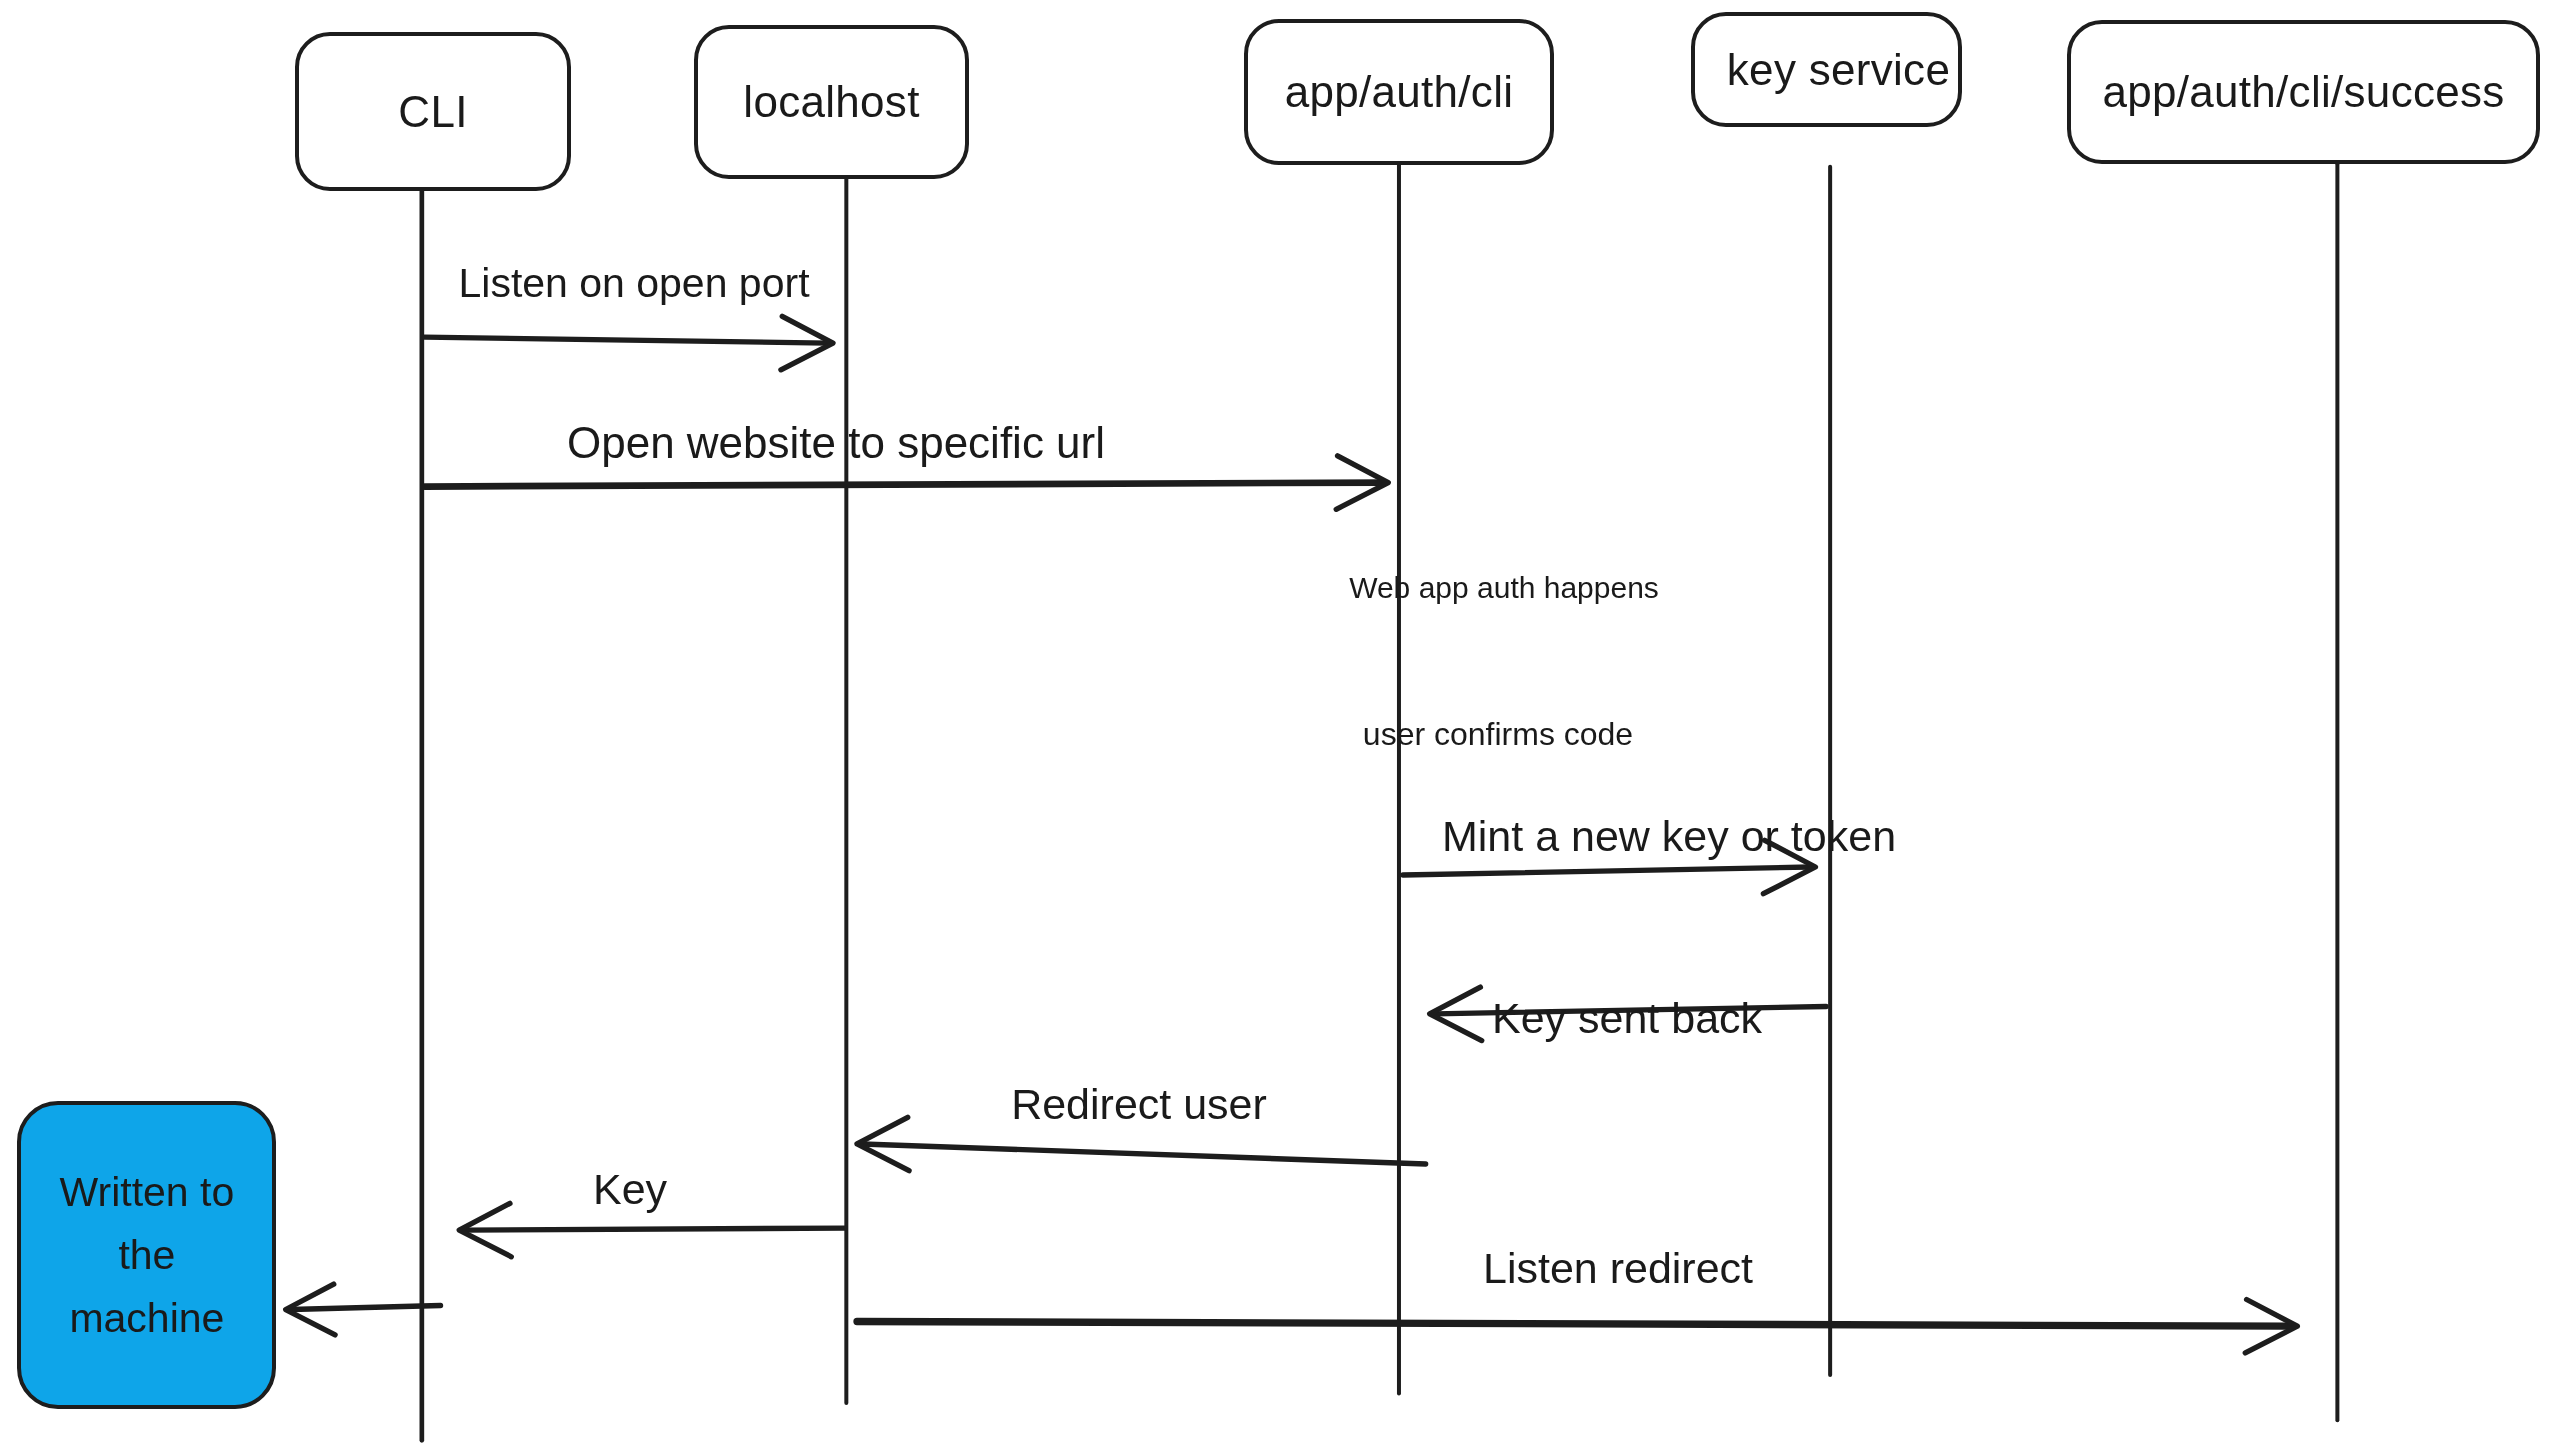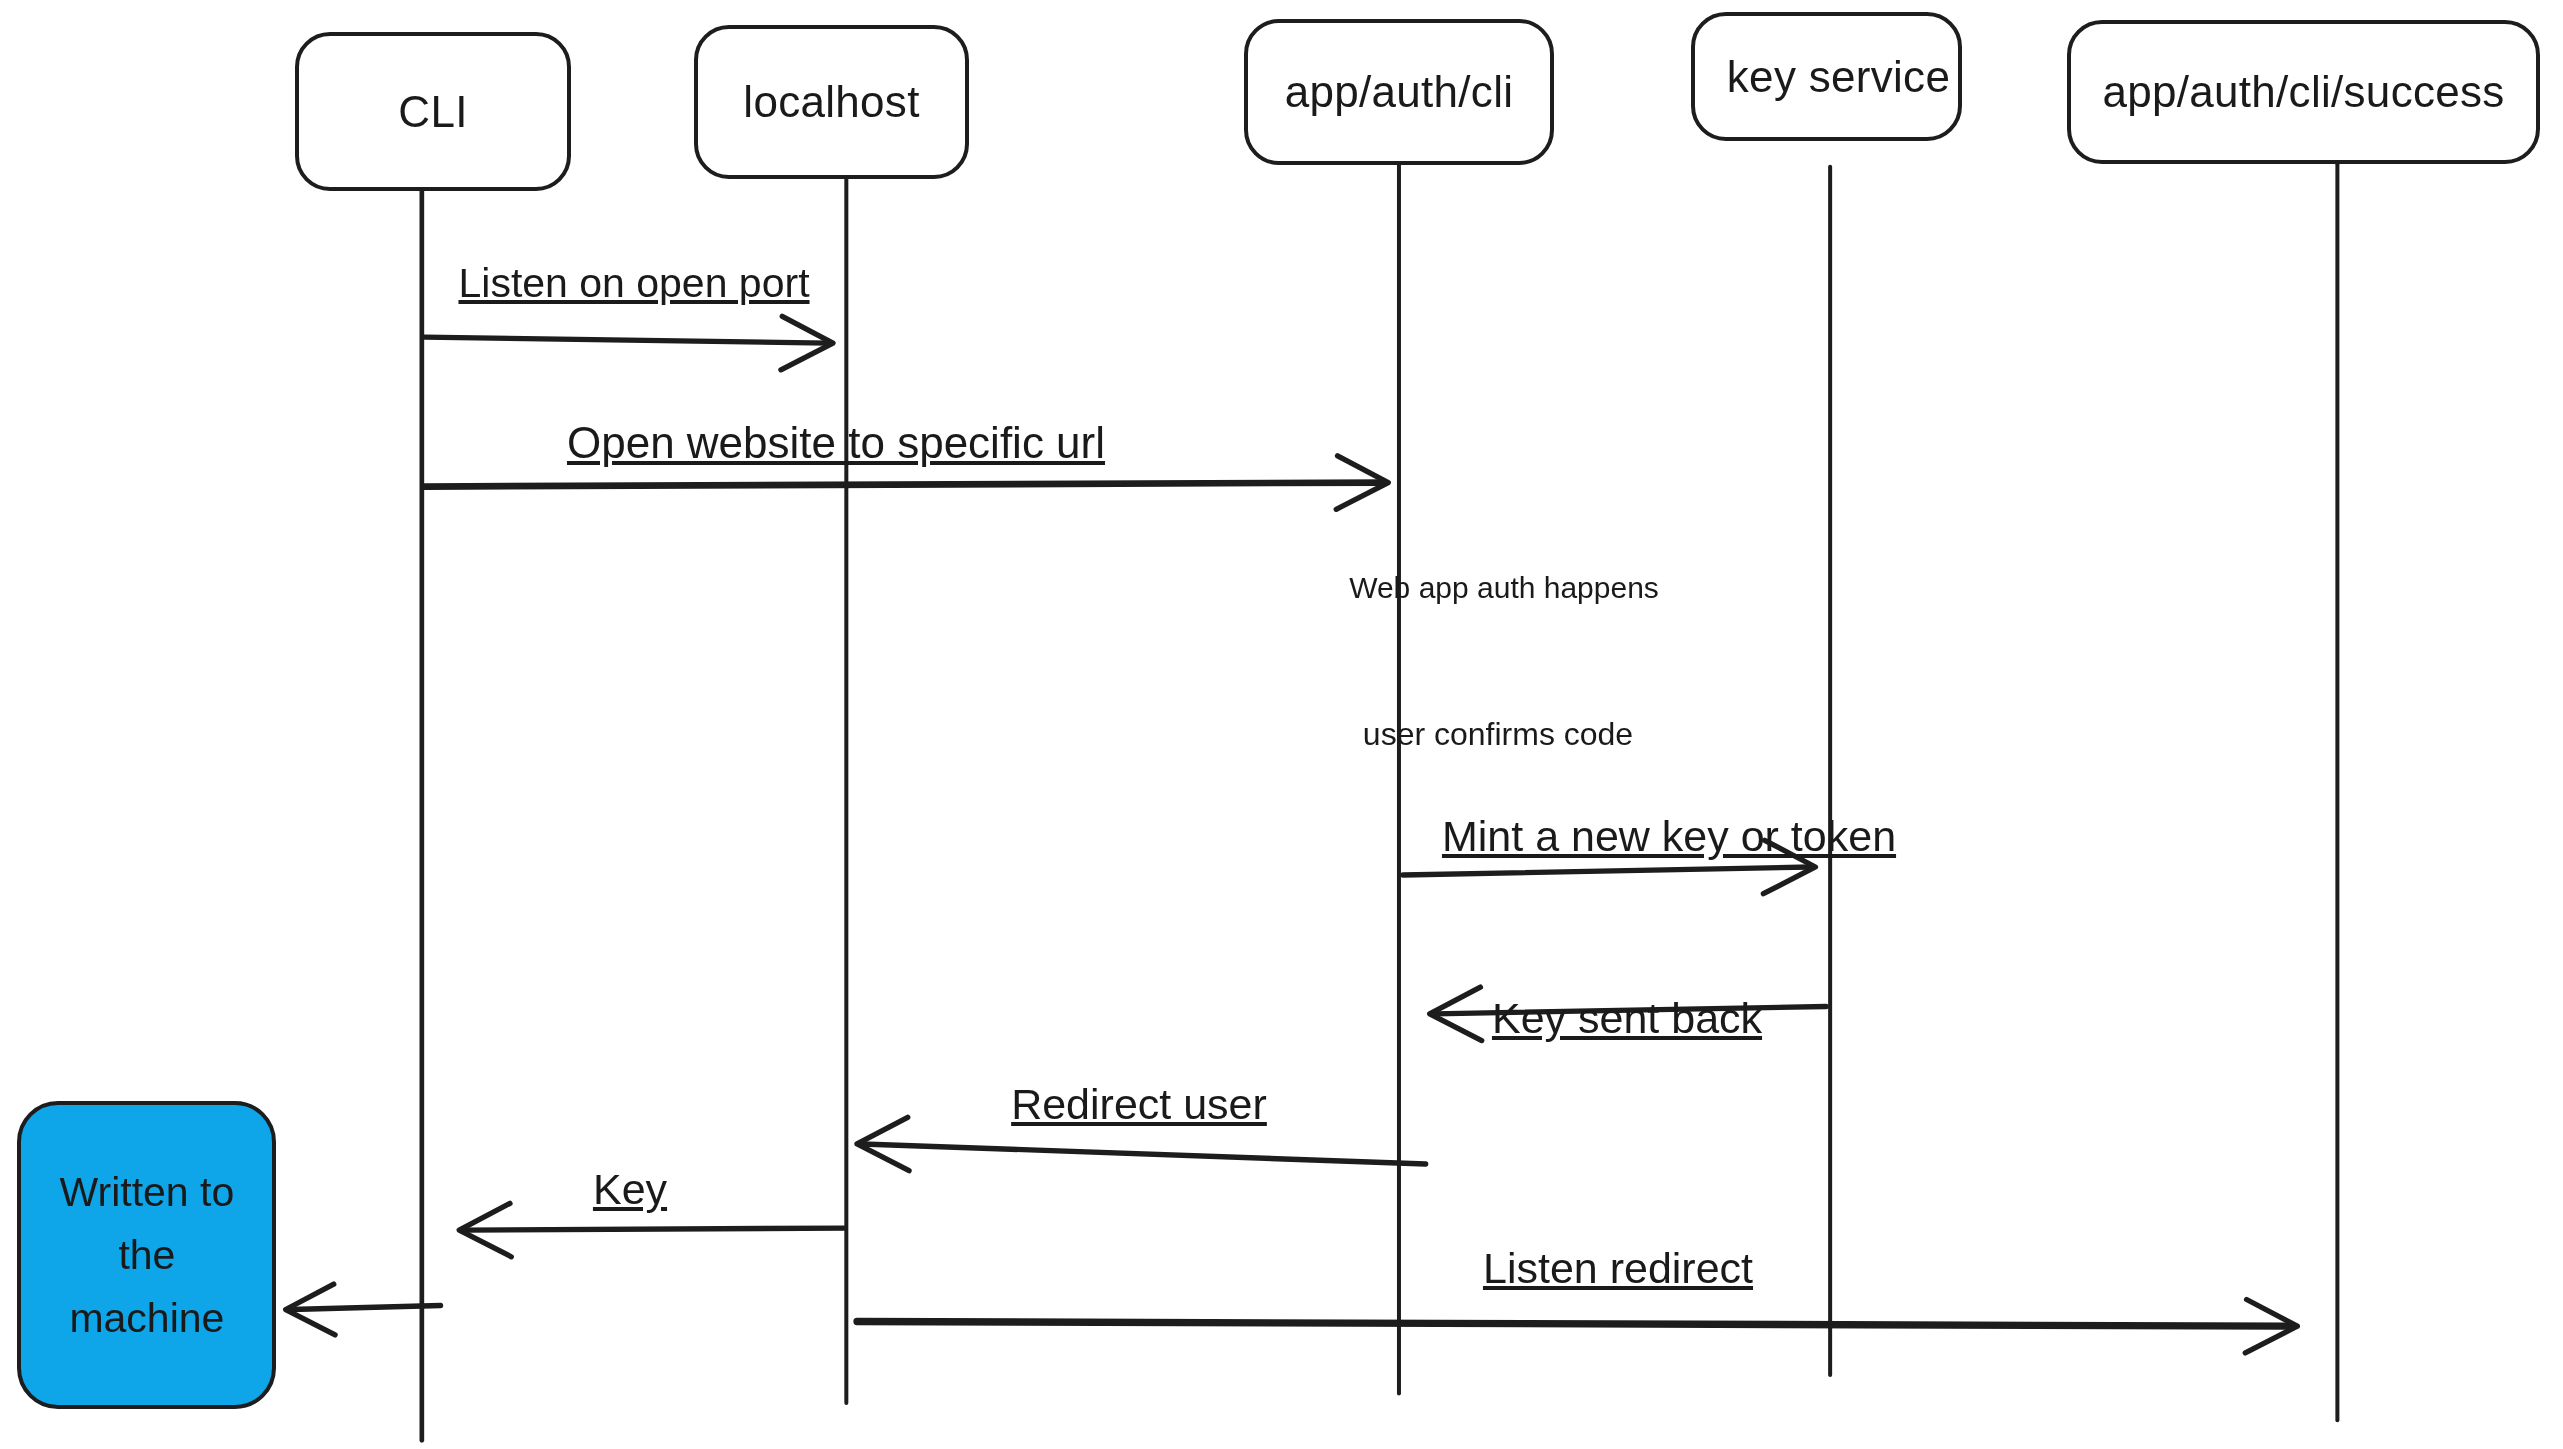--- a/index.html
+++ b/index.html
@@ -38,21 +38,20 @@
     font-size: 44px;
     letter-spacing: 0.3px;
     white-space: nowrap;
   }
   .msg-label {
     position: absolute;
     transform: translateX(-50%);
     font-size: 43px;
     white-space: nowrap;
     z-index: 3;
-    text-decoration: underline;
   }
   .note-label {
     position: absolute;
     transform: translateX(-50%);
     white-space: nowrap;
     z-index: 3;
   }
   #result-box {
     position: absolute;
     left: 17.4px;
@@ -134,21 +133,21 @@
   </div>
 
   <div class="actor-box" style="left:1244px; top:18.7px; width:310px; height:146px;">
     <span class="actor-label">app/auth/cli</span>
   </div>
 
   <div class="actor-box" style="left:694px; top:25px; width:275px; height:154px;">
     <span class="actor-label">localhost</span>
   </div>
 
-  <div class="actor-box" style="left:1691px; top:12px; width:271px; height:129px;padding-left:24px;">
+  <div class="actor-box" style="left:1691px; top:12px; width:271px; height:115px;padding-left:24px;">
     <span class="actor-label">key service</span>
   </div>
 
   <div class="actor-box" style="left:2067px; top:20px; width:473px; height:144px;">
     <span class="actor-label">app/auth/cli/success</span>
   </div>
 
   <div class="msg-label" style="left:634px; top:260px; font-size:41px;">Listen on open port</div>
 
   <div class="msg-label" style="left:836px; top:418px; font-size:44px;">Open website to specific url</div>

